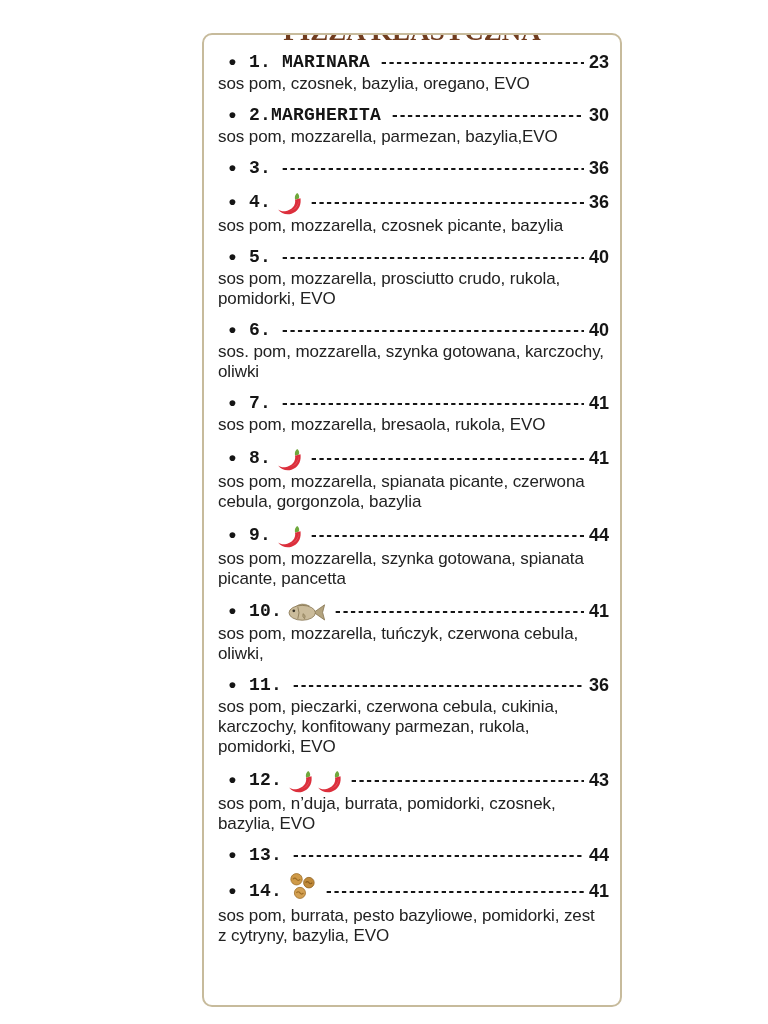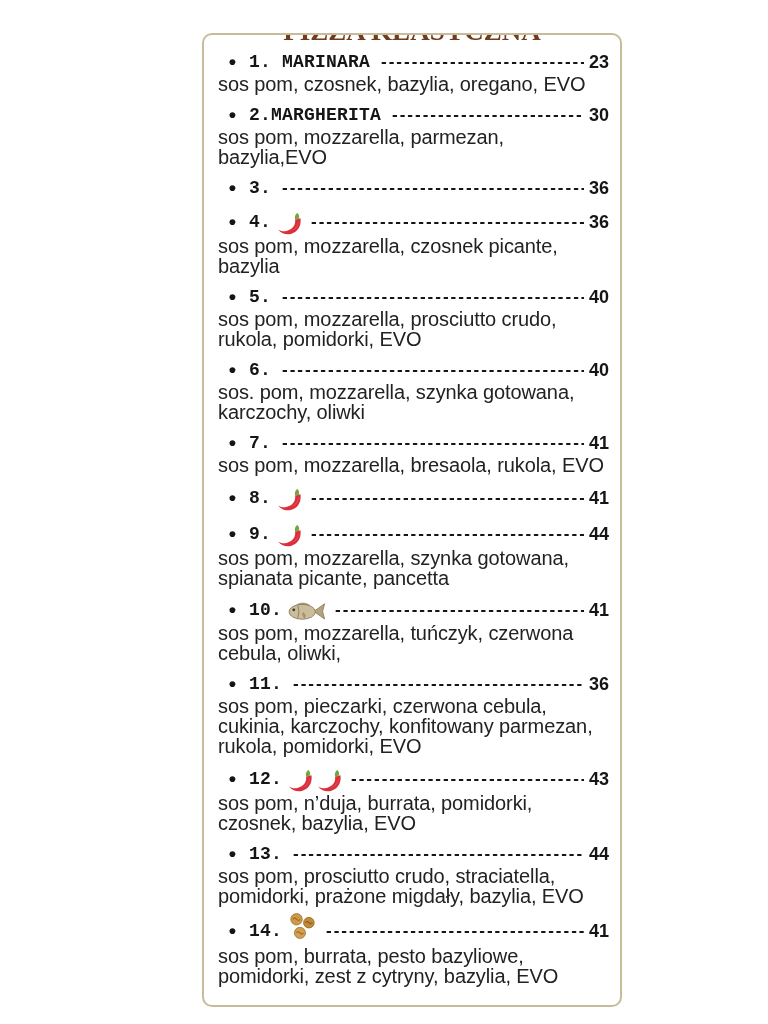--- a/index.html
+++ b/index.html
@@ -64,21 +64,21 @@
     white-space:nowrap;
     margin:0 5px 0 6px;
     font-size:17px;
     letter-spacing:2px;
     color:var(--text-dark,#151515);
   }
   .item-price{flex:none;text-align:left;}
   .item-desc{
     margin:1px 0 0 2px;
     padding-right:2px;
-    font-size:20px;
+    font-size:17px;
     line-height:20px;
     letter-spacing:-0.1px;
     color:var(--desc-dark,#222222);
   }
 </style>
 </head>
 <body>
 
 <div class="page">
   <section class="menu-box">
@@ -177,20 +177,21 @@
   <svg viewBox="0 0 36 36" xmlns="http://www.w3.org/2000/svg" aria-hidden="true">
     <path fill="#6fa83c" d="M28.5 1.5c-2.3 1.9-3.4 4.8-3 7.7l.2 1.4 5.3-1.7.3-1.3c.5-2.4-.6-4.8-2.8-6.1z"></path>
     <path fill="#dc2f3c" d="M2.2 24.3c3.8 5.6 11.6 7.9 18.6 5.9 8.2-2.4 13.2-10 12.6-19.3l-.2-2.4-7.5 2.4c1.5 8-4.9 14.7-13.9 15.8-3.4.4-6.9-.4-9.6-2.4z"></path>
     <path fill="#ffffff" opacity="0.25" d="M30.6 10.2c.3 7.5-4.4 14.2-12 15.8 8-.6 13.2-7.6 12-15.8z"></path>
   </svg>
 </span>
             </span>
       <span class="leader">--------------------------------------------------------------------------------------------------------------</span>
       <span class="item-price">41</span>
     </div>
+    <p class="item-desc">sos pom, mozzarella, spianata picante, czerwona cebula, gorgonzola, bazylia</p>
   </div>
 
   <div class="menu-item">
     <div class="item-header">
       <span class="bullet">•</span>
       <span class="item-name">9.</span>
       <span class="item-icons">
               <span class="icon icon-chili">
   <svg viewBox="0 0 36 36" xmlns="http://www.w3.org/2000/svg" aria-hidden="true">
     <path fill="#6fa83c" d="M28.5 1.5c-2.3 1.9-3.4 4.8-3 7.7l.2 1.4 5.3-1.7.3-1.3c.5-2.4-.6-4.8-2.8-6.1z"></path>
@@ -265,21 +266,20 @@
   </div>
 
   <div class="menu-item">
     <div class="item-header">
       <span class="bullet">•</span>
       <span class="item-name">13.</span>
       <span class="item-icons"></span>
       <span class="leader">--------------------------------------------------------------------------------------------------------------</span>
       <span class="item-price">44</span>
     </div>
-    <p class="item-desc">sos pom, prosciutto crudo, straciatella, pomidorki, prażone migdały, bazylia, EVO</p>
   </div>
 
   <div class="menu-item">
     <div class="item-header">
       <span class="bullet">•</span>
       <span class="item-name">14.</span>
       <span class="item-icons">
               <span class="icon icon-nuts">
   <svg viewBox="0 0 36 34" xmlns="http://www.w3.org/2000/svg" aria-hidden="true">
     <circle cx="11" cy="8.5" r="6.7" fill="#cf9a48" stroke="#9c6b24" stroke-width="0.9"></circle>

